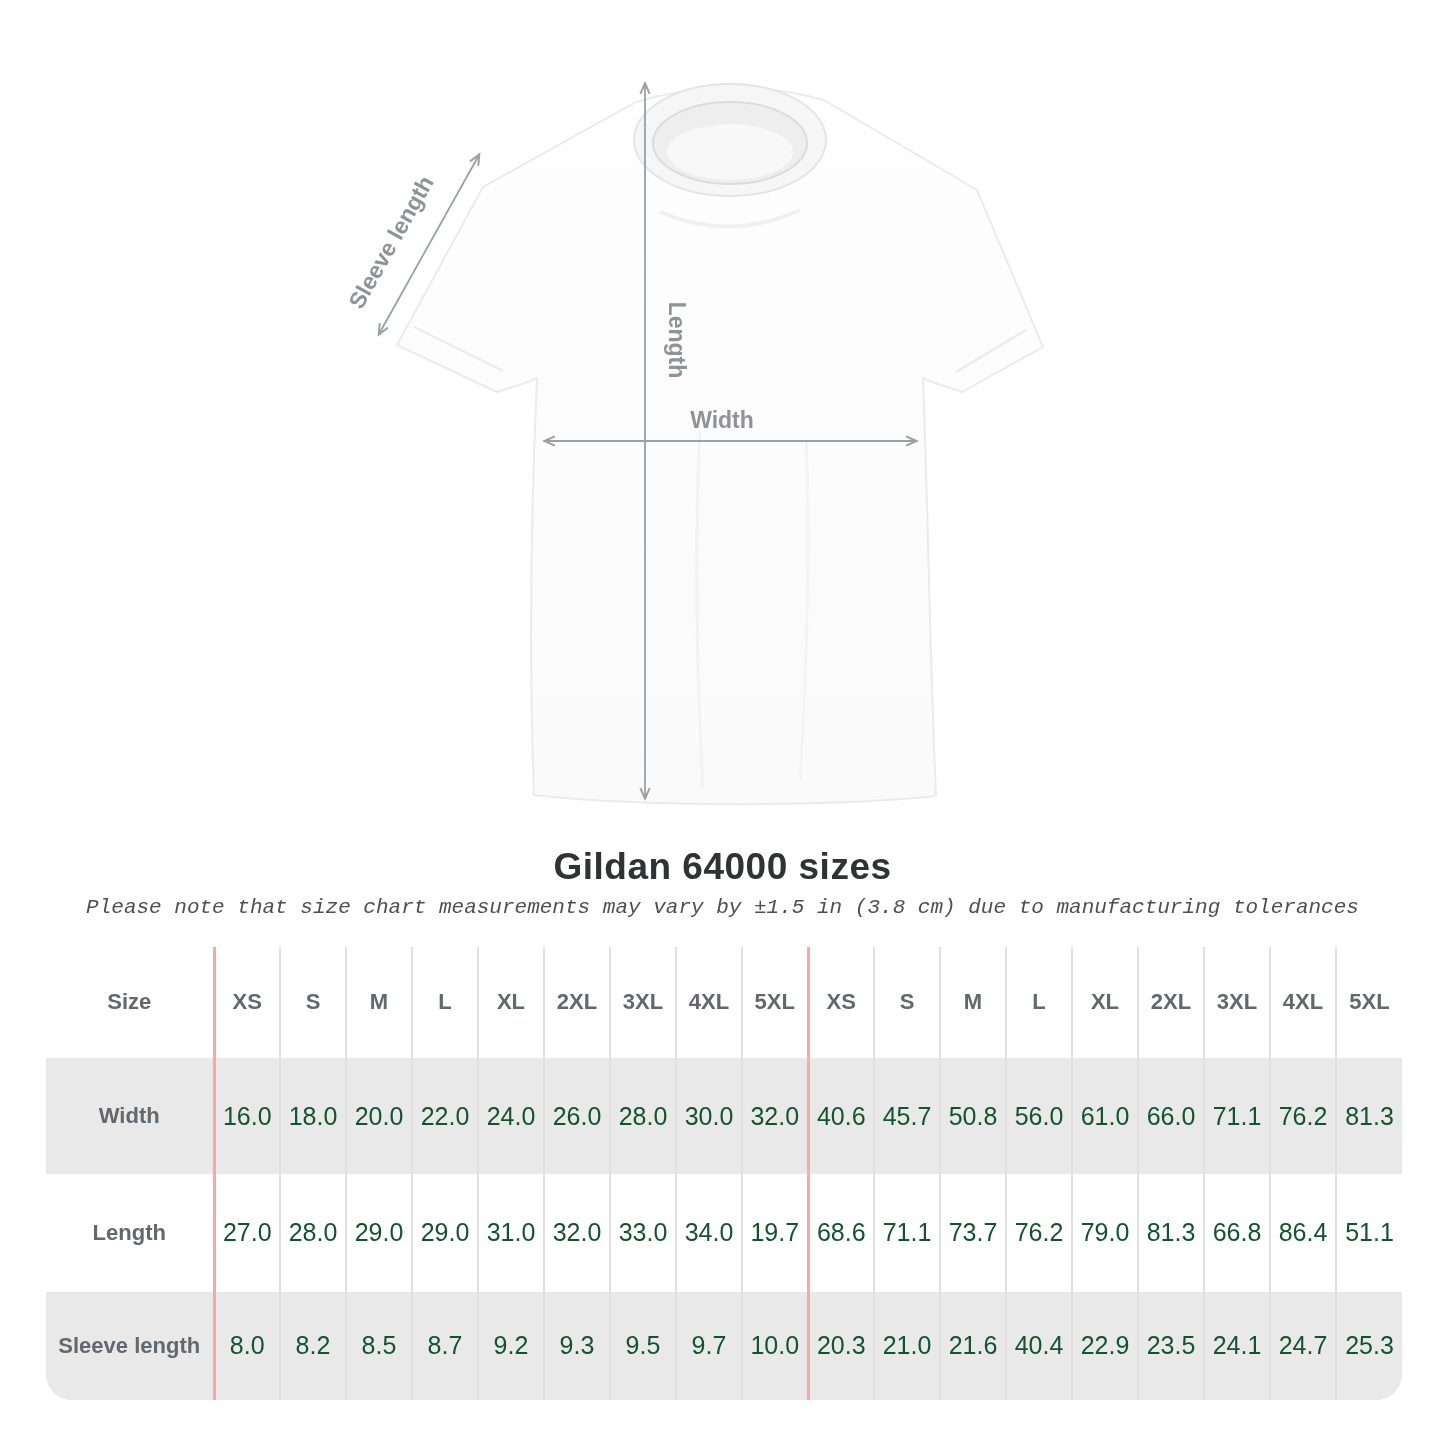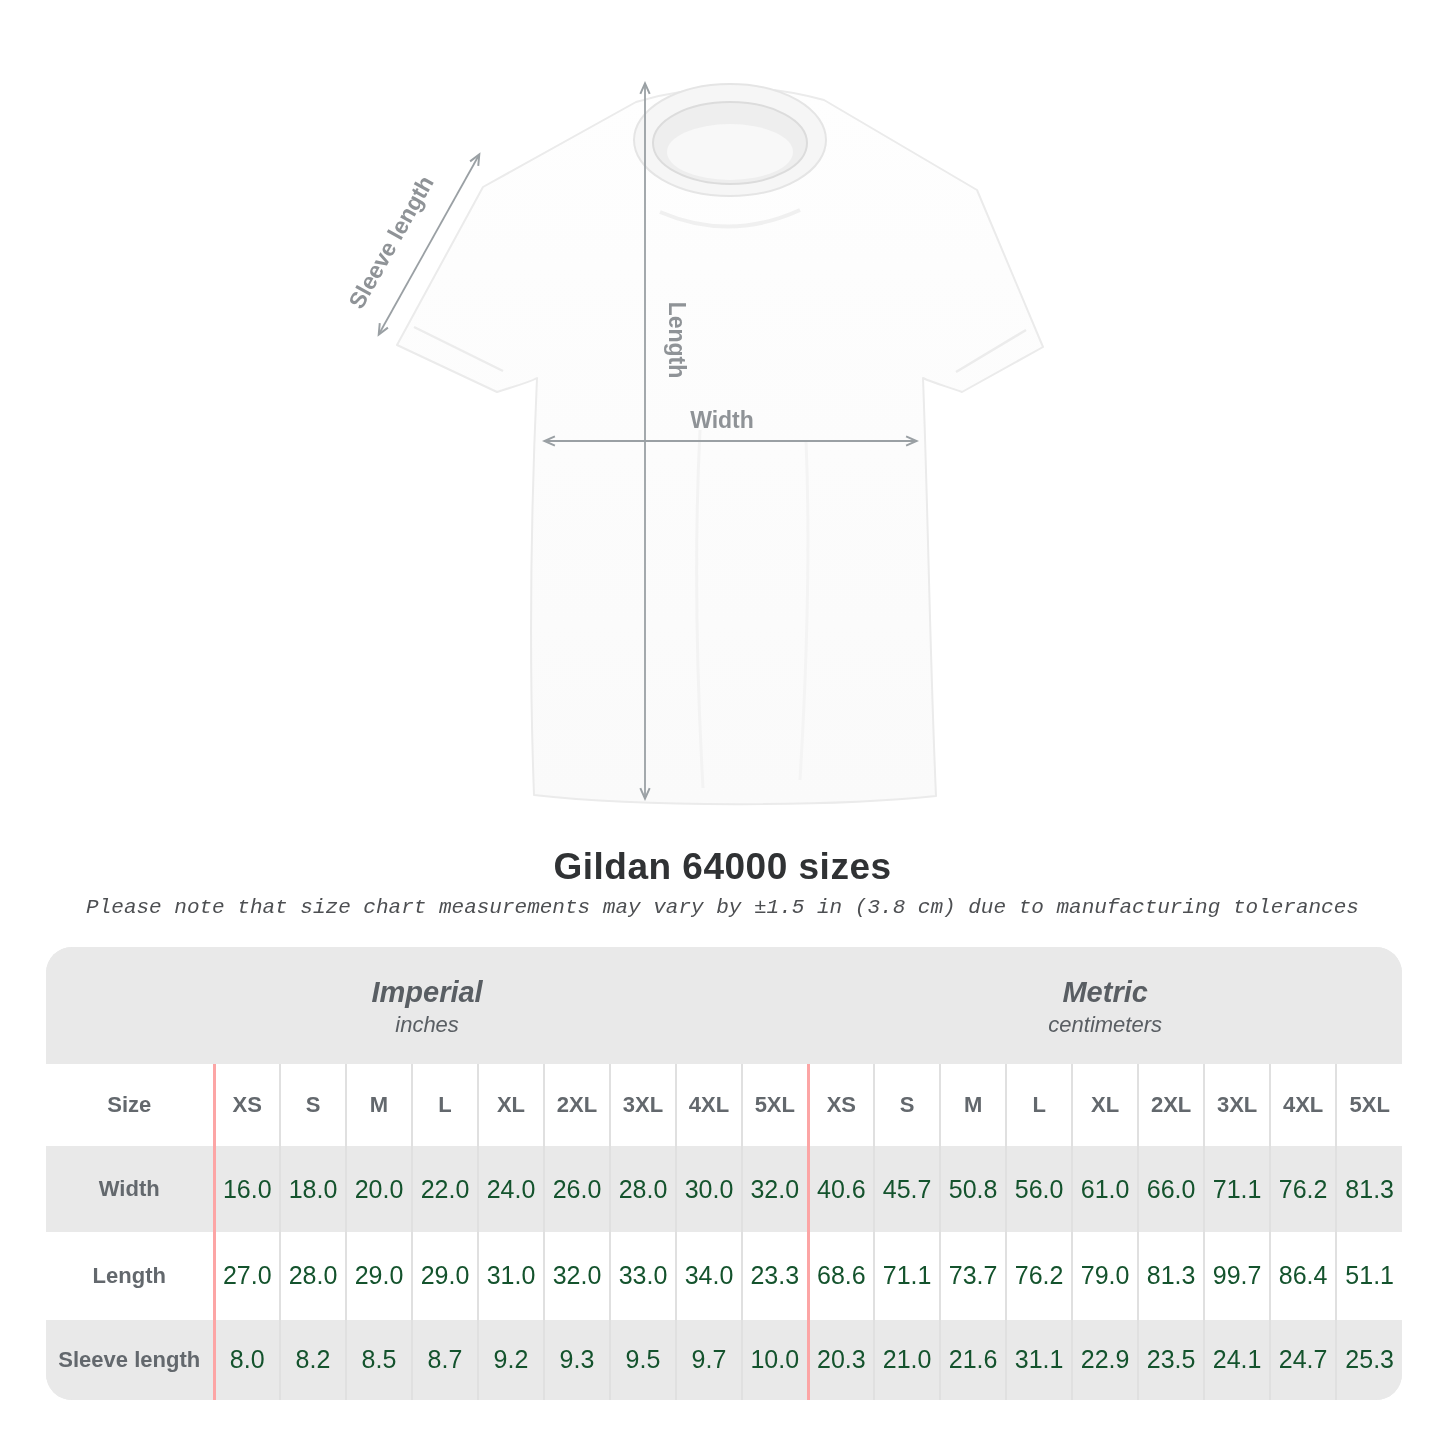--- a/index.html
+++ b/index.html
@@ -122,30 +122,20 @@
         <col style="width: 66px;">
         <col style="width: 66px;">
         <col style="width: 66px;">
         <col style="width: 66px;">
         <col style="width: 66px;">
         <col style="width: 66px;">
         <col style="width: 66px;">
         <col style="width: 66px;">
       </colgroup>
     <tbody>
-      <tr class="units-row">
-          <th colspan="10">
-            <div class="unit-name">Imperial</div>
-            <div class="unit-sub">inches</div>
-          </th>
-          <th colspan="9">
-            <div class="unit-name">Metric</div>
-            <div class="unit-sub">centimeters</div>
-          </th>
-        </tr>
       <tr class="sizes-row">
           <th class="row-label">Size</th>
           <th class="hdr sep-strong">XS</th>
           <th class="hdr sep">S</th>
           <th class="hdr sep">M</th>
           <th class="hdr sep">L</th>
           <th class="hdr sep">XL</th>
           <th class="hdr sep">2XL</th>
           <th class="hdr sep">3XL</th>
           <th class="hdr sep">4XL</th>
@@ -184,46 +174,46 @@
         <tr class="row-white length-row">
           <th class="row-label">Length</th>
           <td class="num sep-strong">27.0</td>
           <td class="num sep">28.0</td>
           <td class="num sep">29.0</td>
           <td class="num sep">29.0</td>
           <td class="num sep">31.0</td>
           <td class="num sep">32.0</td>
           <td class="num sep">33.0</td>
           <td class="num sep">34.0</td>
-          <td class="num sep">23.3</td>
+          <td class="num sep">19.7</td>
           <td class="num sep-strong">68.6</td>
           <td class="num sep">71.1</td>
           <td class="num sep">73.7</td>
           <td class="num sep">76.2</td>
           <td class="num sep">79.0</td>
           <td class="num sep">81.3</td>
-          <td class="num sep">99.7</td>
+          <td class="num sep">66.8</td>
           <td class="num sep">86.4</td>
           <td class="num sep">51.1</td>
         </tr>
         <tr class="row-gray sleeve-row">
           <th class="row-label">Sleeve length</th>
           <td class="num sep-strong">8.0</td>
           <td class="num sep">8.2</td>
           <td class="num sep">8.5</td>
           <td class="num sep">8.7</td>
           <td class="num sep">9.2</td>
           <td class="num sep">9.3</td>
           <td class="num sep">9.5</td>
           <td class="num sep">9.7</td>
           <td class="num sep">10.0</td>
           <td class="num sep-strong">20.3</td>
           <td class="num sep">21.0</td>
           <td class="num sep">21.6</td>
-          <td class="num sep">31.1</td>
+          <td class="num sep">40.4</td>
           <td class="num sep">22.9</td>
           <td class="num sep">23.5</td>
           <td class="num sep">24.1</td>
           <td class="num sep">24.7</td>
           <td class="num sep">25.3</td>
         </tr>
       </tbody>
   </table>
 </div>
 

